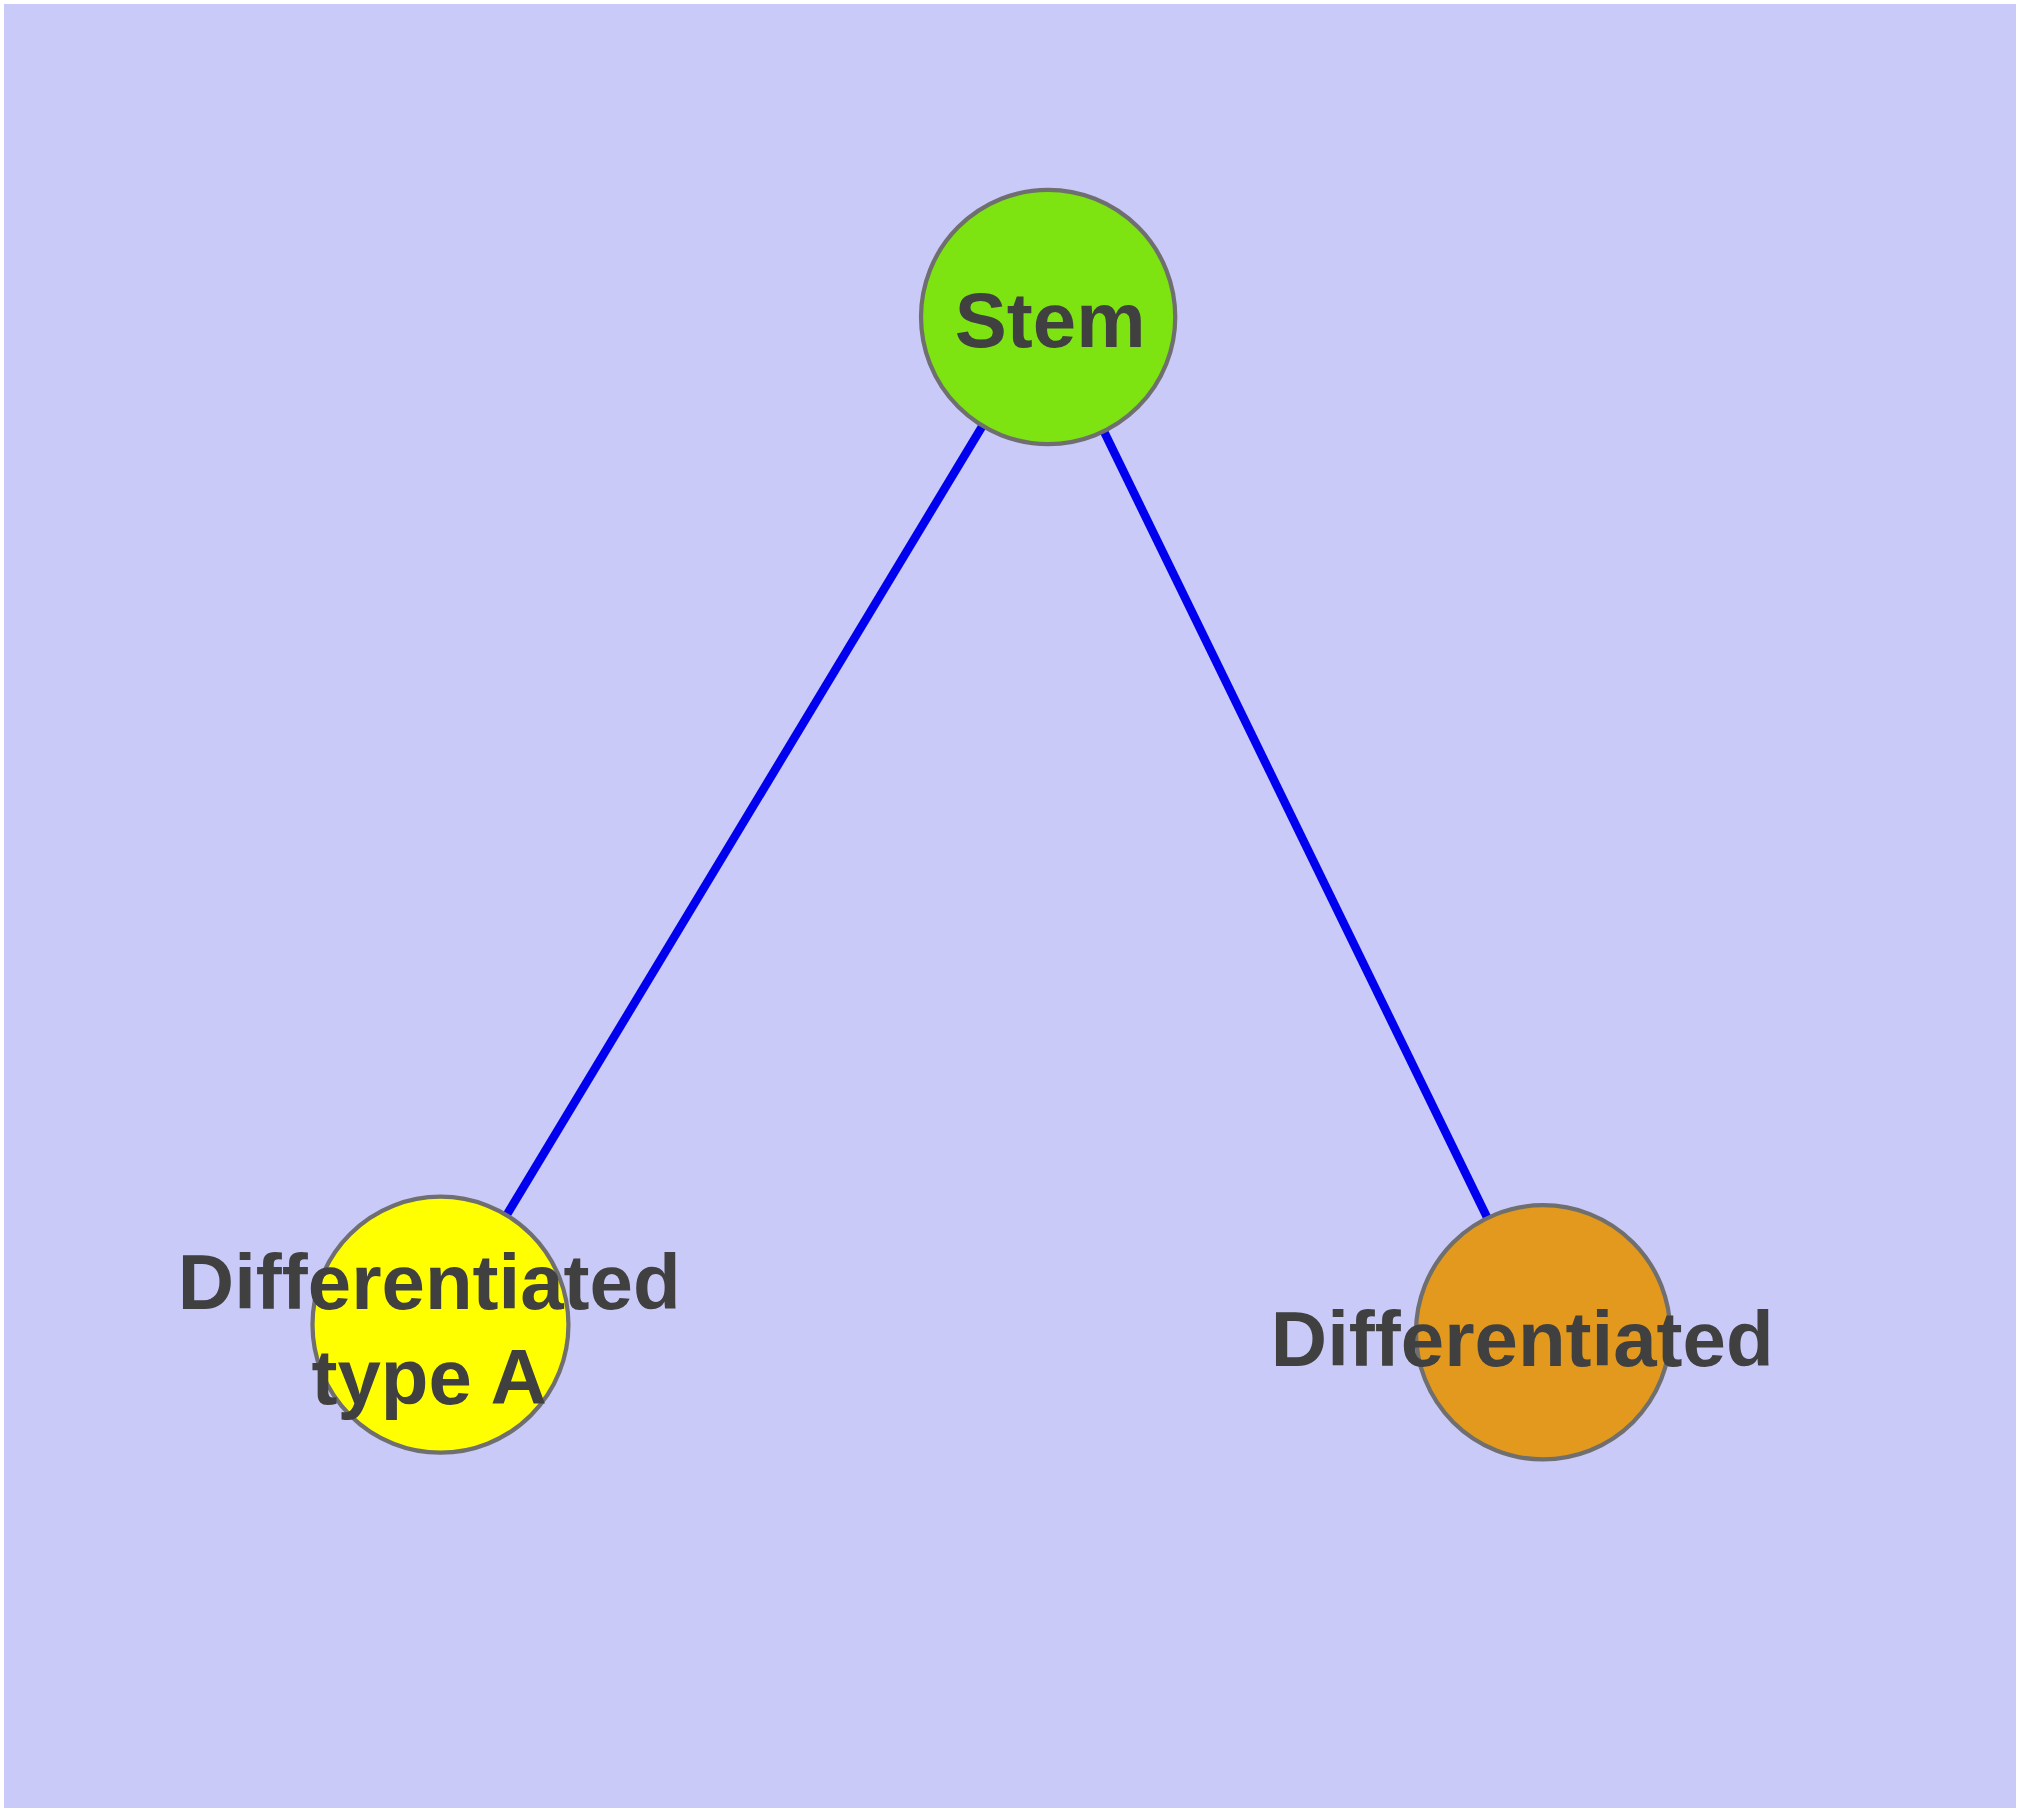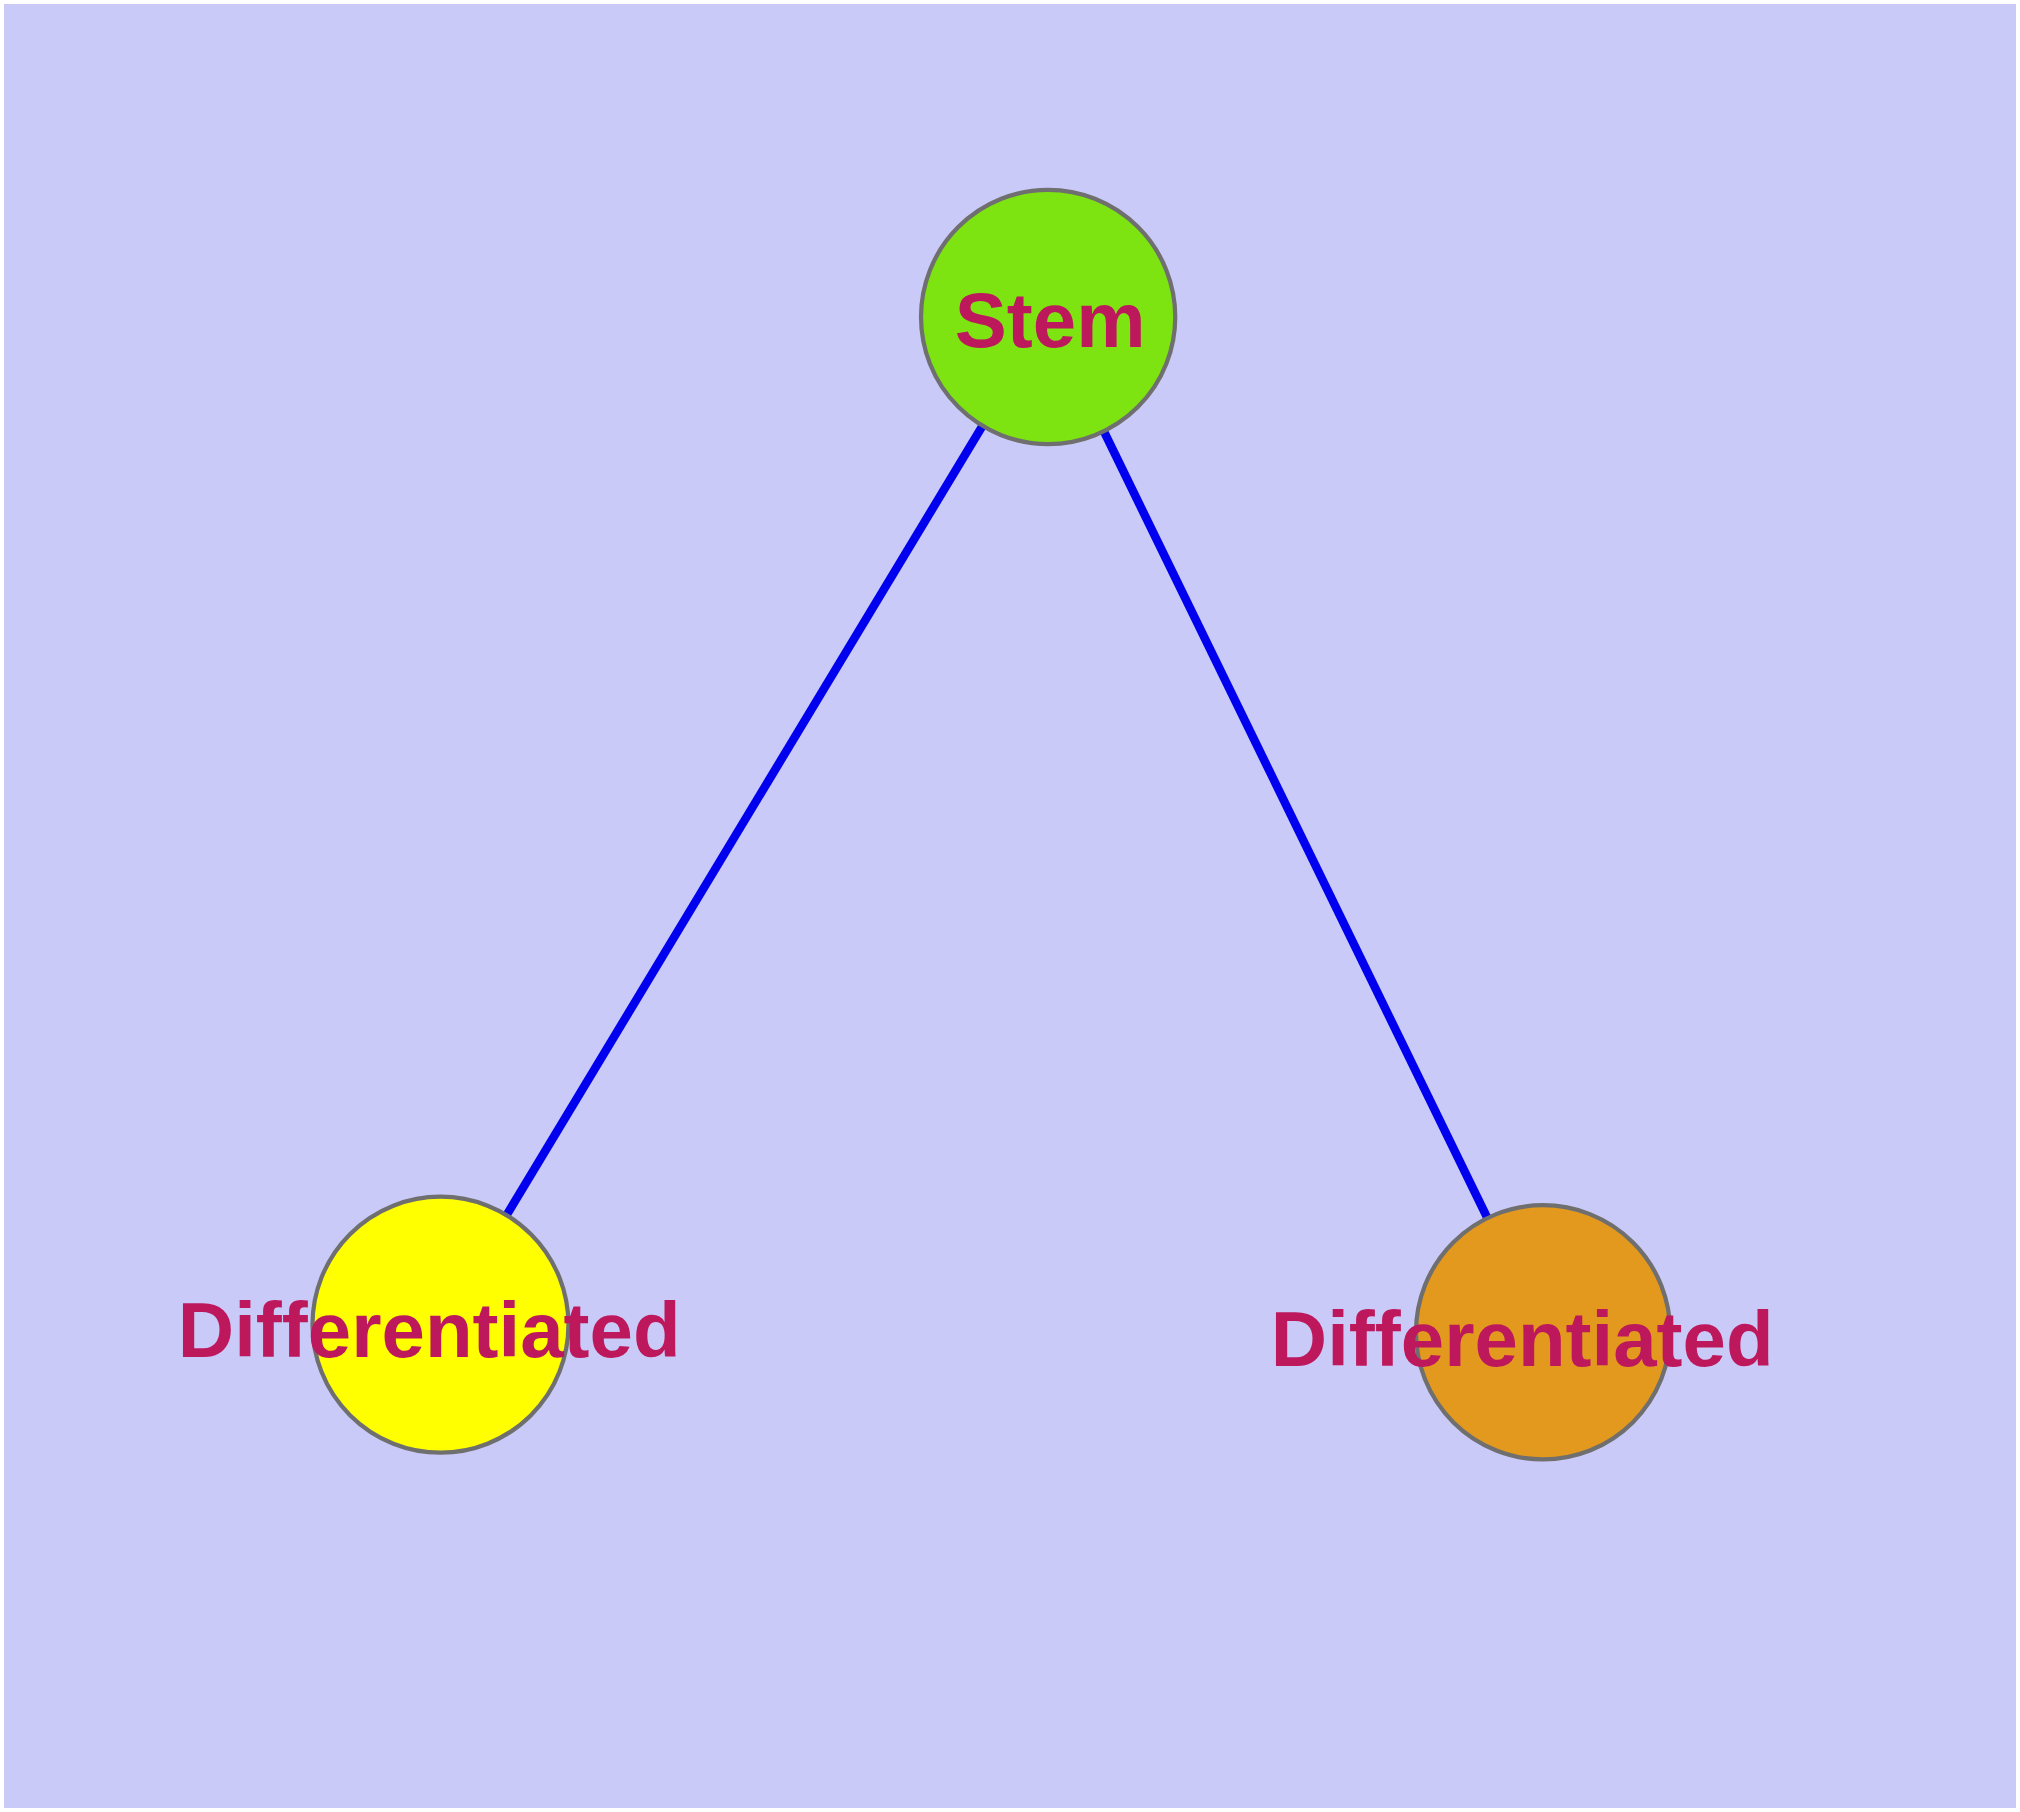--- a/index.html
+++ b/index.html
@@ -35,21 +35,21 @@
     stroke-width: 10px;
     fill: none;
   }
   .node-circle {
     stroke-width: 5px;
   }
   .node-label {
     position: absolute;
     transform: translate(-50%, -50%);
     text-align: center;
-    color: #be185d;
+    color: #404040;
     font-weight: bold;
     font-size: 78px;
     line-height: 95px;
     white-space: nowrap;
     letter-spacing: 0px;
   }
 </style>
 </head>
 <body>
 
@@ -65,20 +65,21 @@
       <circle class="node-circle" cx="515" cy="1558" r="151" fill="#ffff00" stroke="#6f6f6f"></circle>
       <circle class="node-circle" cx="1816" cy="1567" r="150" fill="#e2991e" stroke="#6f6f6f"></circle>
     </svg>
 
     <div class="node-label" style="left:1046px; top:316px;">
       <div>Stem</div>
     </div>
 
     <div class="node-label" style="left:425px; top:1326px;">
       <div>Differentiated</div>
+      <div>type A</div>
     </div>
 
     <div class="node-label" style="left:1518px; top:1335px;">
       <div>Differentiated</div>
     </div>
 
   </div>
 </div>
 
 

